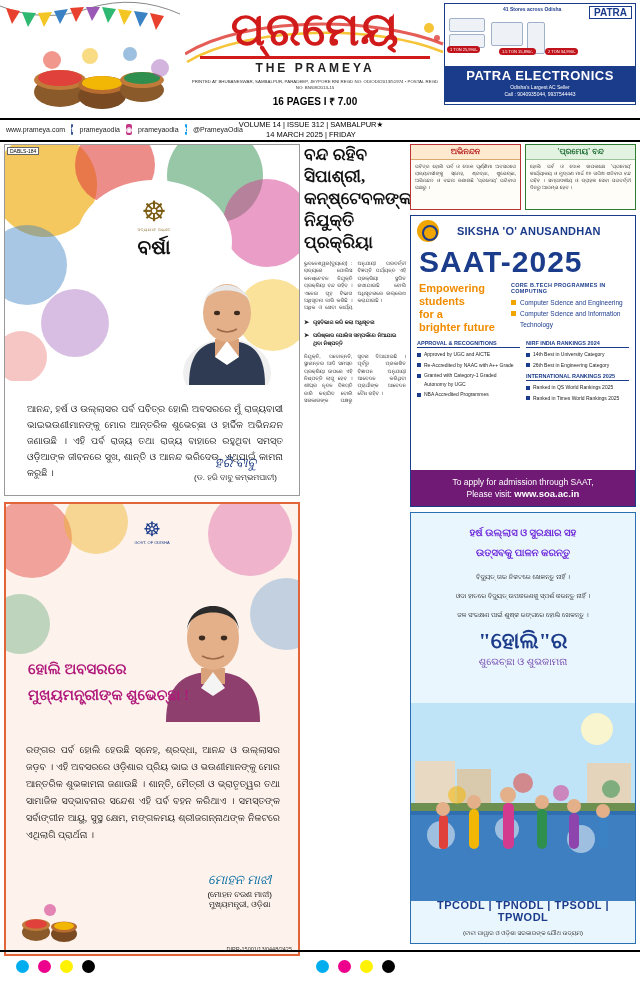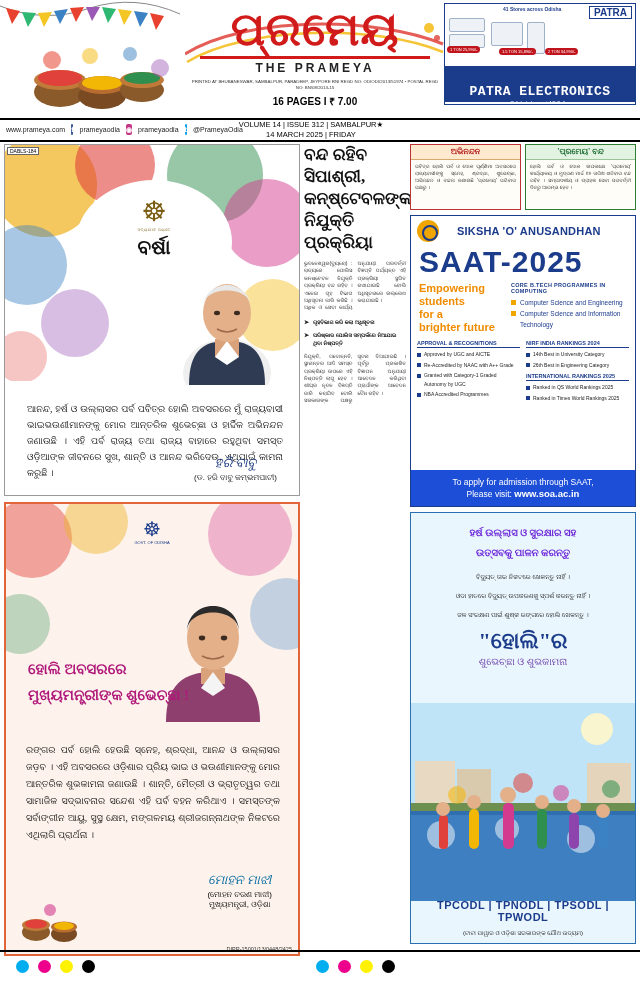--- a/index.html
+++ b/index.html
@@ -25,21 +25,21 @@
   .ad-justpay{font-size:4.5px;background:#e8a020;color:#fff;display:inline-block;padding:0 3px;border-radius:2px;}
   .ad-price{font-size:17px;font-weight:bold;color:#1b3b8b;line-height:17px;}
   .ad-pm{font-size:5px;color:#333;}
   .ad-call{font-size:4.3px;color:#c00;margin-top:2px;}
   .ad-mid{flex:1;position:relative;}
   .ac-unit{position:absolute;background:#eef2f7;border:1px solid #9fb0c9;border-radius:2px;}
   .pricetag{position:absolute;background:#c0131b;color:#fff;font-size:4px;border-radius:6px;padding:1px 3px;}
   .ad-stores{position:absolute;left:58px;top:2px;font-size:5px;color:#1b3b8b;font-weight:bold;}
   .ad-patra-logo{position:absolute;right:3px;top:2px;font-size:10px;font-weight:bold;color:#1b3b8b;border:1px solid #1b3b8b;border-radius:0;padding:0 4px;}
   .ad-bottom{height:36px;background:#1b3b8b;color:#fff;text-align:center;}
-  .ad-brand{font-size:13px;font-weight:bold;letter-spacing:.5px;line-height:16px;padding-top:18px;font-family:Liberation Mono, monospace;}
+  .ad-brand{font-size:13px;font-weight:bold;letter-spacing:.5px;line-height:16px;padding-top:2px;}
   .ad-phone{font-size:5px;line-height:7px;}
   .ad-tag{font-size:5px;line-height:7px;}
 
   
   .infobar{position:absolute;top:118px;left:0;width:640px;height:22px;border-bottom:2px solid #000;font-size:7.5px;}
   .infobar .vol{position:absolute;left:196px;top:2px;text-align:center;width:230px;line-height:10px;}
   .social{position:absolute;left:0;top:0;width:195px;height:22px;display:flex;align-items:center;gap:6px;padding-left:6px;font-size:7px;color:#222;}
   .sicon{width:11px;height:11px;border-radius:2px;color:#fff;font-size:7px;line-height:11px;text-align:center;font-weight:bold;}
   .fb{background:#3b5998;}
   .ig{background:#c13584;}
@@ -107,21 +107,21 @@
   .emp{font-size:11px;font-weight:bold;color:#f08c00;line-height:13px;}
   .soa-right{flex:1;padding-left:4px;}
   .soa-right h5{margin:0 0 3px 0;font-size:5.5px;color:#1b3b8b;letter-spacing:.3px;}
   .soa-li{font-size:6.5px;color:#1b3b8b;padding-left:9px;position:relative;line-height:11px;}
   .soa-li:before{content:"";position:absolute;left:0;top:3px;width:5px;height:5px;background:#f0a500;}
   .soa-cols{display:flex;margin-top:6px;padding:0 6px;gap:6px;}
   .soa-col{flex:1;}
   .soa-col h6{margin:0 0 2px 0;font-size:5.5px;color:#1b3b8b;border-bottom:1px solid #1b3b8b;padding-bottom:1px;}
   .soa-col div.item{font-size:5px;color:#222;padding-left:7px;position:relative;line-height:8.5px;margin-bottom:2px;}
   .soa-col div.item:before{content:"";position:absolute;left:0;top:2.5px;width:4px;height:4px;background:#1b3b8b;}
-  .soa-foot{position:absolute;left:0;right:0;bottom:0;background:#1d4ed8;color:#fff;text-align:center;padding:6px 1px;font-size:8.5px;line-height:12px;}
+  .soa-foot{position:absolute;left:0;right:0;bottom:0;background:#701a75;color:#fff;text-align:center;padding:6px 1px;font-size:8.5px;line-height:12px;}
   .soa-foot b{font-size:9.5px;}
 
   .holiad{margin-top:5px;height:430px;border:1px solid #2a6fb0;background:#eaf6fd;position:relative;overflow:hidden;}
   .holi-h1{margin:10px 6px 0;text-align:center;font-family:"Liberation Serif",serif;font-size:10px;line-height:20px;color:#6d28d9;font-weight:bold;}
   .holi-p{margin:8px 12px 0;text-align:center;font-size:6.5px;line-height:11px;color:#222;}
   .holi-big{text-align:center;font-family:"Liberation Serif",serif;font-size:22px;color:#1b3b8b;font-weight:bold;margin-top:8px;}
   .holi-wish{text-align:center;font-size:10px;color:#6a3ba8;margin-top:2px;font-family:"Liberation Serif",serif;}
   .holi-photo{position:absolute;left:0;right:0;bottom:42px;top:190px;background:linear-gradient(#bfe3f7 0%,#dff0fb 45%,#7ec0e8 60%,#2f6fb0 100%);overflow:hidden;}
   .tpc{position:absolute;left:0;right:0;bottom:20px;text-align:center;color:#1b3b8b;font-size:11px;font-weight:bold;letter-spacing:.5px;margin-top:17px;}
   .tpc-sub{position:absolute;left:0;right:0;bottom:6px;text-align:center;color:#222;font-size:6px;}

